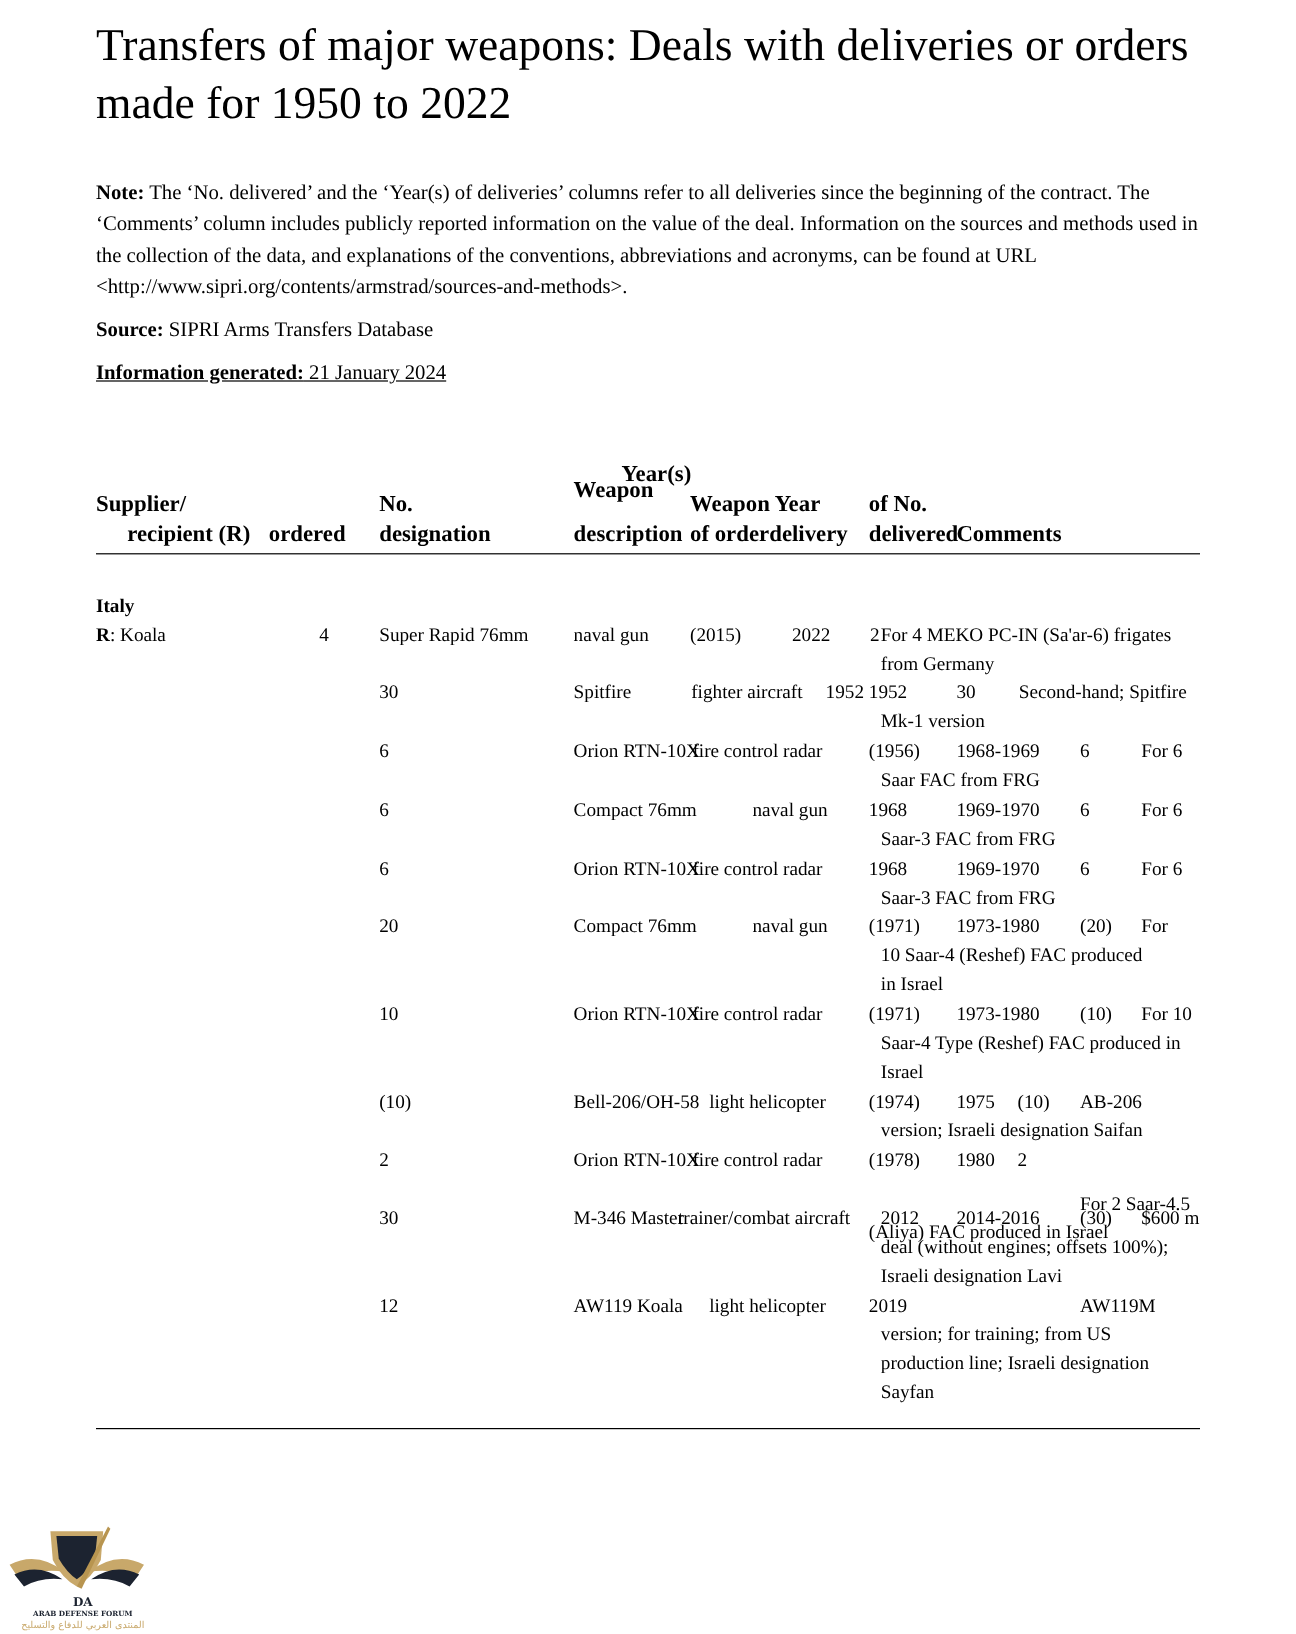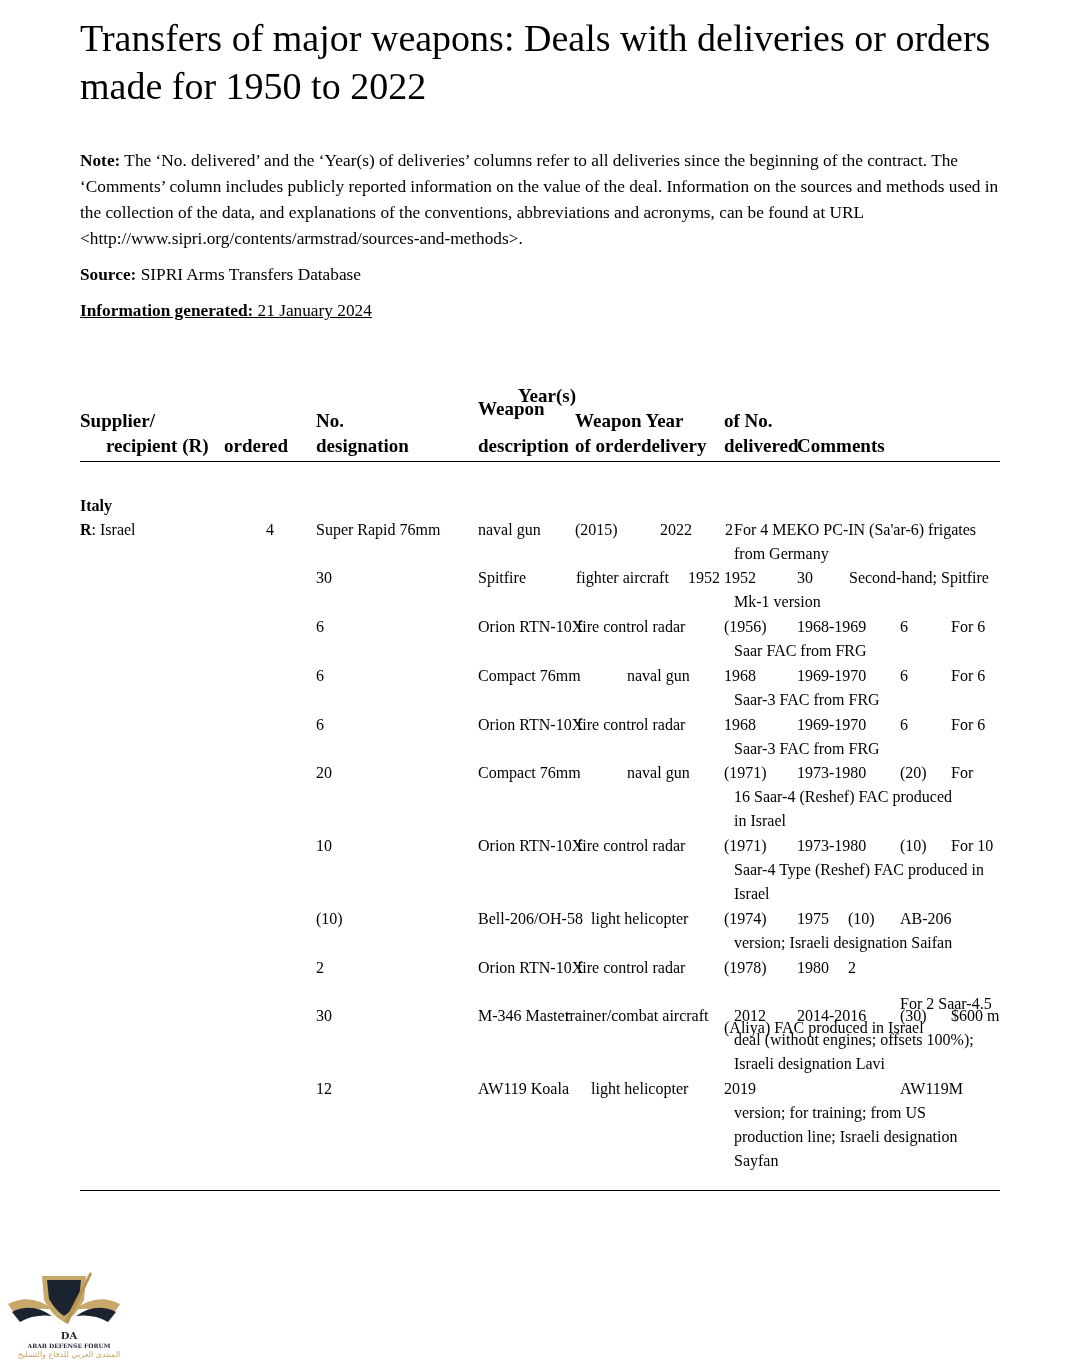--- a/index.html
+++ b/index.html
@@ -41,21 +41,21 @@
   <span class="hdr" style="left:575px;top:408px">Weapon Year</span>
   <span class="hdr" style="left:575px;top:433px">of order</span>
   <span class="hdr" style="left:641px;top:433px">delivery</span>
   <span class="hdr" style="left:724px;top:408px">of  No.</span>
   <span class="hdr" style="left:724px;top:433px">delivered</span>
   <span class="hdr" style="left:797px;top:433px">Comments</span>
 </div>
 <div class="rule" style="top:461px"></div>
 
 <div class="supplier">Italy</div>
-<div class="cell" style="left:80px;top:518px"><b>R</b><span>: Israel</span></div>
+<div class="cell" style="left:80px;top:518px"><b>R</b><span>: Koala</span></div>
 
 <div id="rows">
     <div>
       <span class="cell" style="top: 518px; right: 806px;">4</span>
       <span class="cell" style="top: 518px; left: 316px;">Super Rapid 76mm</span>
       <span class="cell" style="top: 518px; left: 478px;">naval gun</span>
       <span class="cell" style="top: 518px; left: 575px;">(2015)</span>
       <span class="cell" style="top: 518px; left: 660px;">2022</span>
       <span class="cell" style="top: 518px; right: 347px;">2</span>
       <div class="cell wrap" style="top: 518px; left: 734px; width: 272px; text-indent: 0px;">For 4 MEKO PC-IN (Sa'ar-6) frigates from Germany</div>
@@ -96,21 +96,21 @@
       <span class="cell" style="top: 713px; left: 900px;">6</span>
       <div class="cell wrap" style="top: 713px; left: 734px; width: 272px; text-indent: 217px;">For 6 Saar-3 FAC from FRG</div>
     </div>
     <div>
       <span class="cell" style="top: 761px; left: 316px;">20</span>
       <span class="cell" style="top: 761px; left: 478px;">Compact 76mm</span>
       <span class="cell" style="top: 761px; left: 627px;">naval gun</span>
       <span class="cell" style="top: 761px; left: 724px;">(1971)</span>
       <span class="cell" style="top: 761px; left: 797px;">1973-1980</span>
       <span class="cell" style="top: 761px; left: 900px;">(20)</span>
-      <div class="cell wrap" style="top: 761px; left: 734px; width: 232px; text-indent: 217px;">For 16 Saar-4 (Reshef) FAC produced in Israel</div>
+      <div class="cell wrap" style="top: 761px; left: 734px; width: 232px; text-indent: 217px;">For 10 Saar-4 (Reshef) FAC produced in Israel</div>
     </div>
     <div>
       <span class="cell" style="top: 834px; left: 316px;">10</span>
       <span class="cell" style="top: 834px; left: 478px;">Orion RTN-10X</span>
       <span class="cell" style="top: 834px; left: 577px;">fire control radar</span>
       <span class="cell" style="top: 834px; left: 724px;">(1971)</span>
       <span class="cell" style="top: 834px; left: 797px;">1973-1980</span>
       <span class="cell" style="top: 834px; left: 900px;">(10)</span>
       <div class="cell wrap" style="top: 834px; left: 734px; width: 272px; text-indent: 217px;">For 10 Saar-4 Type (Reshef) FAC produced in Israel</div>
     </div>

